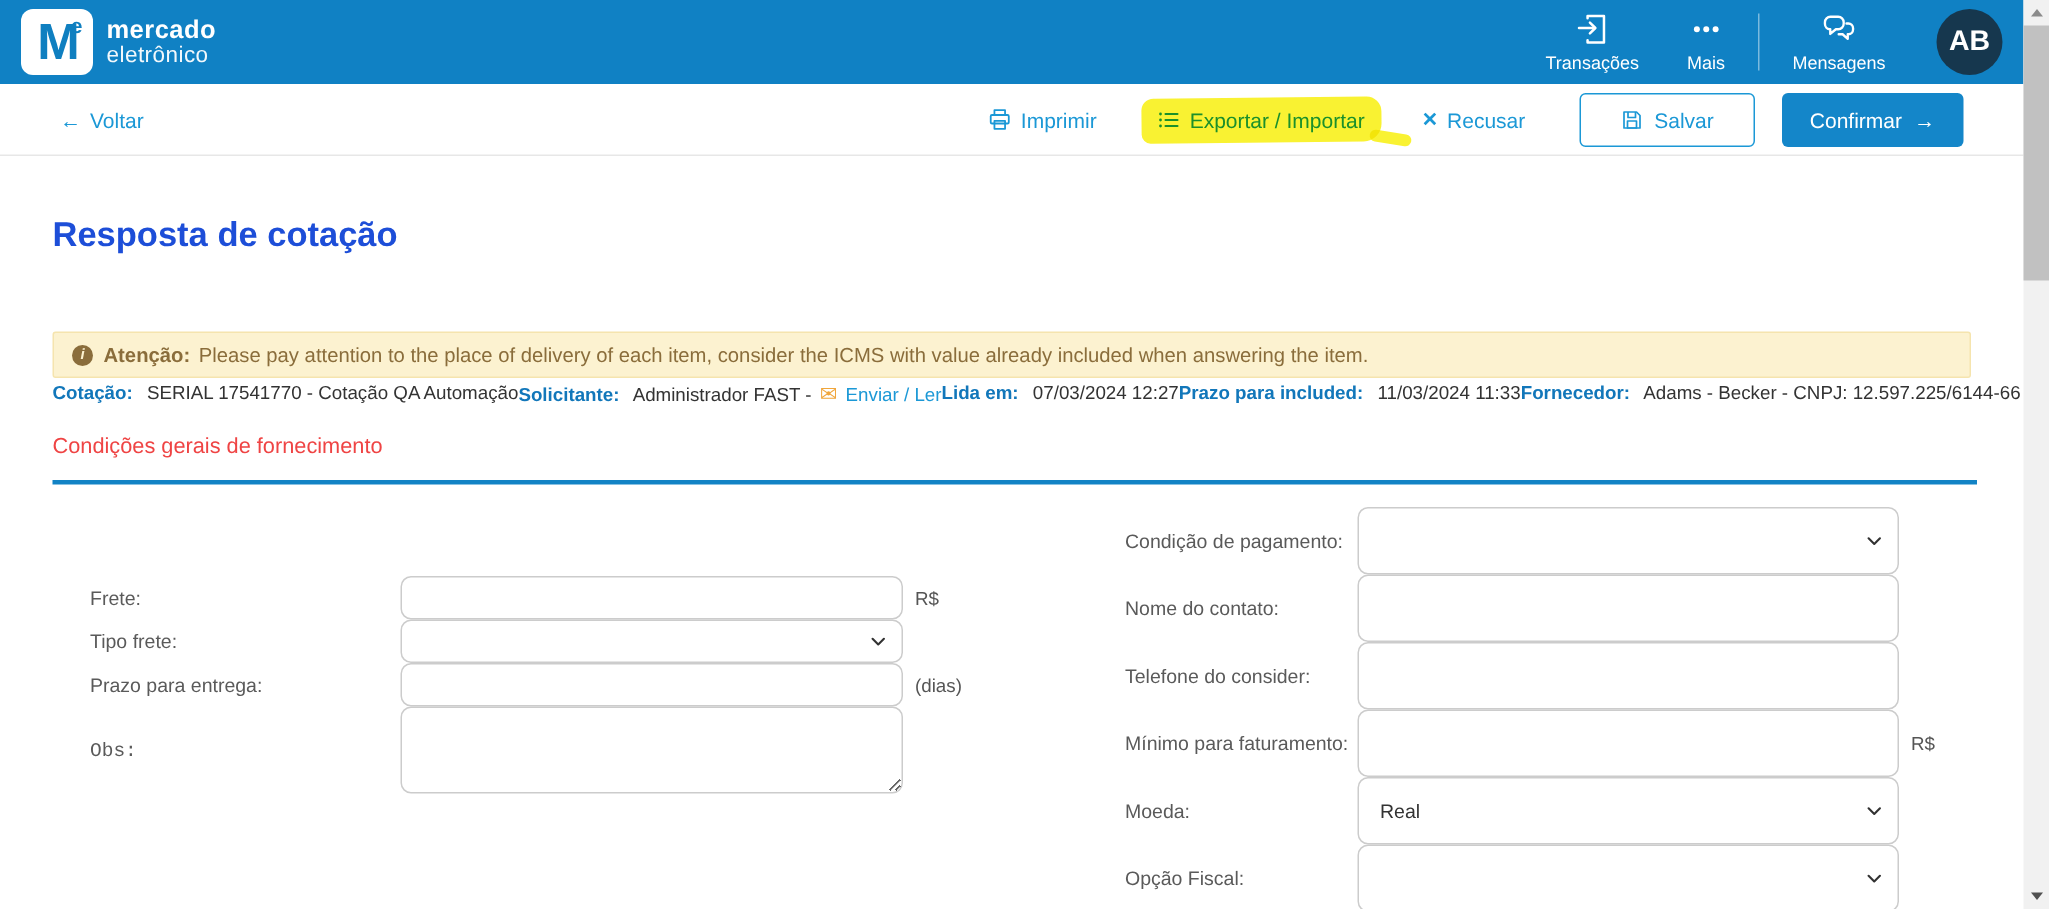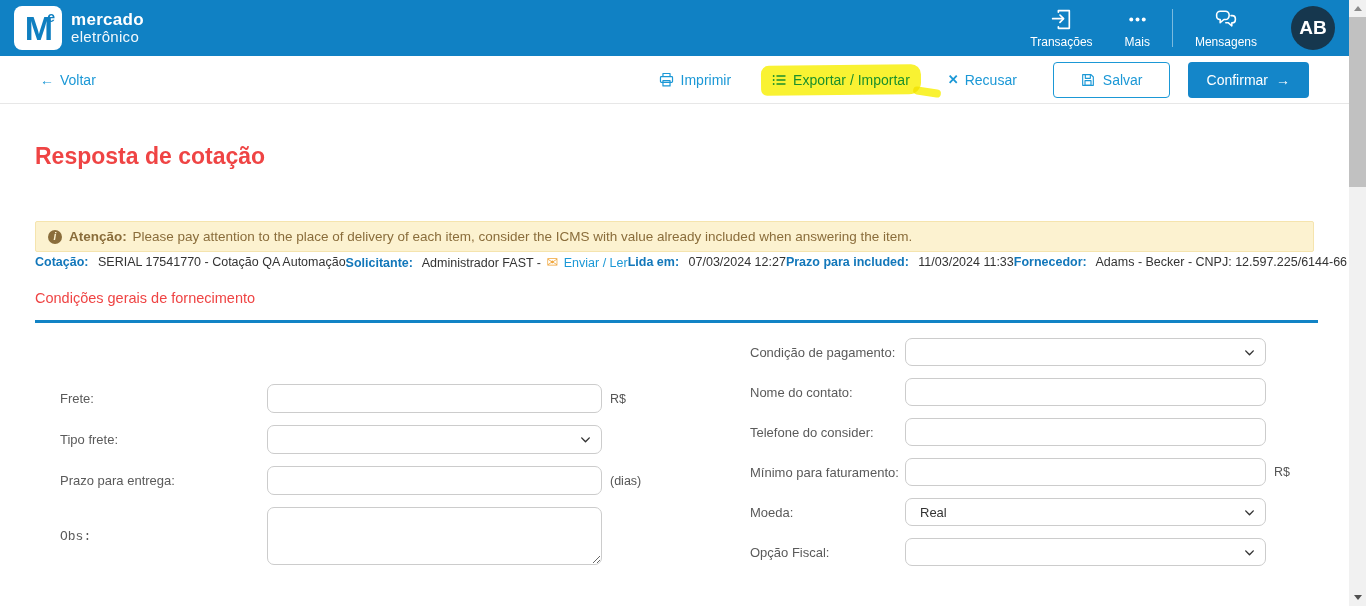--- a/index.html
+++ b/index.html
@@ -48,21 +48,21 @@
   .hl-tail { position:absolute; left:142px; top:16px; width:28px; height:8px; background:#f8ef04; opacity:.82;
              mix-blend-mode:multiply; border-radius:4px; transform:rotate(9deg); pointer-events:none; }
   .btn-outline { border:1px solid #1b98d6; color:#1b98d6; background:#fff; border-radius:4px; padding:9px 26px;
                  font-size:14px; display:flex; align-items:center; gap:7px; cursor:pointer; margin-right:18px;
                  font-family:"Liberation Sans", sans-serif; }
   .btn-primary { border:none; background:#1486c9; color:#fff; border-radius:4px; padding:10px 19px; font-size:14px;
                  display:flex; align-items:center; gap:8px; cursor:pointer; font-family:"Liberation Sans", sans-serif; }
 
   
   .main { padding:0 35px; }
-  .page-title { margin-top:39px; font-size:23px; font-weight:700; color:#ef4444; padding-left:0; }
+  .page-title { margin-top:39px; font-size:23px; font-weight:700; color:#1d4ed8; padding-left:0; }
   .alert { margin-top:51px; background:#fcf2d0; border:1px solid #f5e4ae; border-radius:2px; color:#8a6d3b;
            font-size:13.5px; padding:7px 12px; display:flex; align-items:center; gap:7px; }
   .alert-icon { width:14px; height:14px; min-width:14px; border-radius:50%; background:#8a6d3b; color:#fcf2d0;
                 font-size:10px; font-weight:700; display:flex; align-items:center; justify-content:center; font-style:italic; }
   .alert b { margin-right:2px; }
 
   .info-row { margin-top:2px; display:flex; justify-content:space-between; align-items:center; font-size:12.5px;
               color:#333; padding-right:26px; flex-wrap:nowrap; }
   .info-item { white-space:nowrap; }
   .info-label { color:#1277ba; font-weight:700; margin-right:6px; }
@@ -70,38 +70,38 @@
   .info-link { color:#1b98d6; cursor:pointer; }
 
   .section-title { margin-top:20px; color:#ef4444; font-size:14.5px; }
   .rule { margin-top:14px; height:3px; background:#1283c5; width:1283px; }
 
   
   .form-cols { display:flex; }
   .col-left  { width:715px; padding-left:25px; padding-top:61px; }
   .col-right { flex:1; padding-top:15px; }
 
-  .frow { display:flex; align-items:center; margin-bottom:12px; }
+  .frow { display:flex; align-items:center; }
   .col-left  .frow .flabel { width:207px; }
   .col-right .frow .flabel { width:155px; }
   .flabel { font-size:13px; color:#5a5a5a; }
   .frow.top-align { align-items:flex-start; }
   .frow.top-align .flabel { padding-top:22px;font-family:Liberation Mono, monospace; }
 
   .tinput { width:335px; height:29px; border:1px solid #ccc; border-radius:7px; padding:0 10px; font-size:13px;
             color:#333; outline:none; background:#fff; font-family:"Liberation Sans", sans-serif; }
   .col-right .tinput, .col-right .selectbox { width:361px; }
   .selectbox { width:335px; height:29px; border:1px solid #ccc; border-radius:7px; padding:0 9px 0 14px; font-size:13px;
                color:#333; background:#fff; display:flex; align-items:center; justify-content:space-between; cursor:pointer; }
   .suffix { font-size:12.5px; color:#555; margin-left:8px; white-space:nowrap; }
   .obs-area { width:335px; height:58px; border:1px solid #ccc; border-radius:7px; padding:6px 10px; font-size:13px;
               color:#333; resize:both; outline:none; font-family:"Liberation Sans", sans-serif; }
   .date-wrap { position:relative; }
   .date-wrap .cal { position:absolute; right:9px; top:50%; transform:translateY(-50%); cursor:pointer; display:flex; }
-  .right-input-h { height:28px;gap:32px; }
+  .right-input-h { height:45px;gap:32px; }
 </style>
 </head>
 <body>
 
 <div class="scrollbar">
   <div class="sb-arrow up">
       <div class="sb-tri-up"></div>
     </div>
   <div class="sb-thumb"></div>
   <div class="sb-arrow down">

